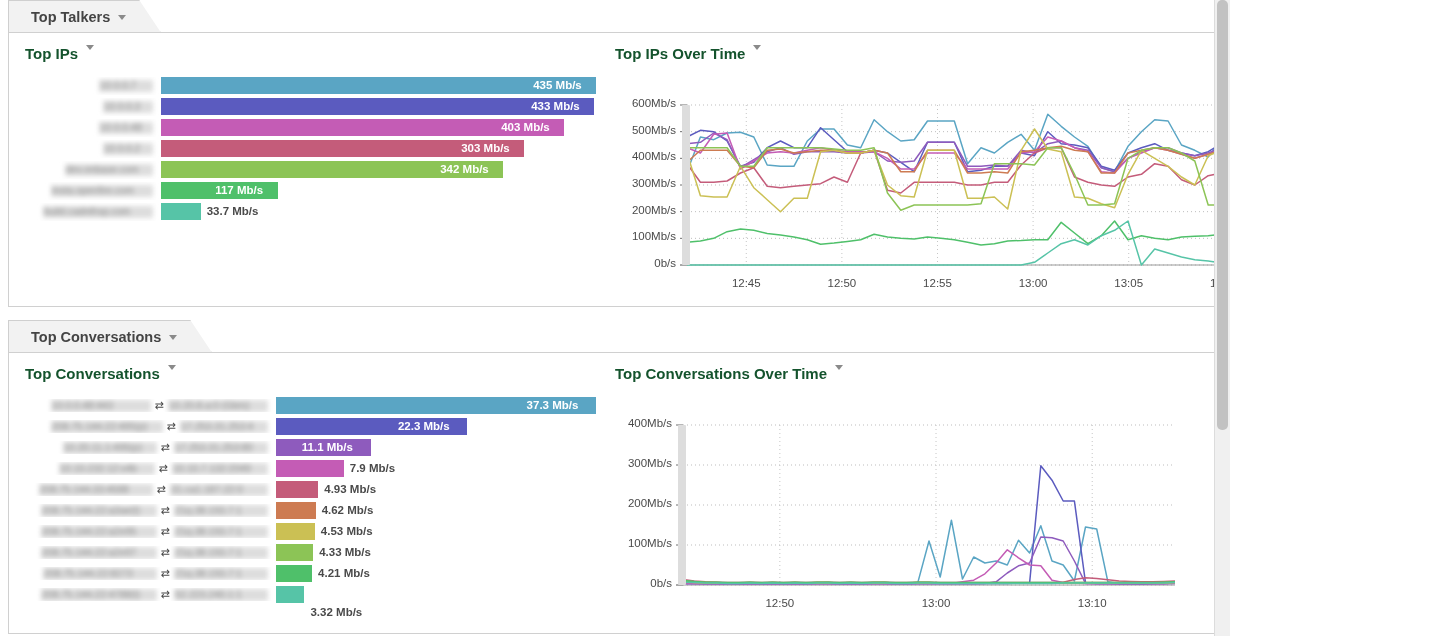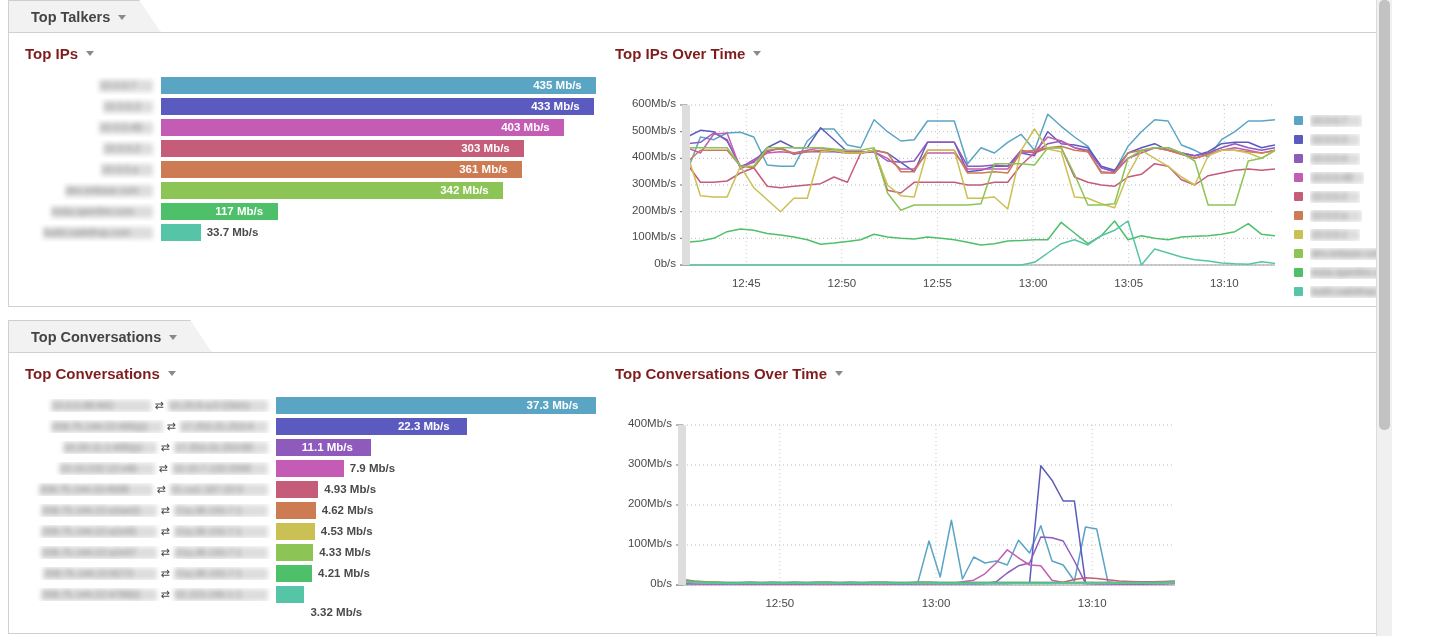--- a/index.html
+++ b/index.html
@@ -3,21 +3,21 @@
 <meta charset="utf-8">
 <style>
   html, body {
     margin: 0; padding: 0;
     background: #ffffff;
     font-family: "Liberation Sans", sans-serif;
     color: #3a3a3a;
   }
   #page {
     position: relative;
-    width: 1392px;
+    width: 1230px;
     height: 636px;
     background: #ffffff;
     overflow: hidden;
   }
 
   
   .panel { position: absolute; }
   .tabstrip { position: relative; height: 33px; }
   .tab {
     position: absolute; left: 8px; top: 0;
@@ -49,23 +49,23 @@
     border-left: 4.5px solid transparent;
     border-right: 4.5px solid transparent;
     border-top: 5.5px solid #8a8a8a;
     vertical-align: middle;
   }
 
   .widget-title {
     position: absolute;
     font-size: 15px;
     font-weight: bold;
-    color: #7f1d1d;
+    color: #14532d;
     white-space: nowrap;
-    display: flex; align-items: center;
+    display: flex; align-items: flex-start;
   }
   .widget-title .caret { margin-left: 8px; }
 
   
   .redact {
     display: inline-block;
     background: #dddddd;
     color: #8d8d8d;
     filter: blur(2.6px);
     border-radius: 1px;
@@ -210,27 +210,20 @@
             <div class="bar-track">
               <div class="bar-fill" style="width: 403px; background: rgb(196, 92, 181);"></div>
               <div class="bar-value inside" style="left: 340.2px;">403 Mb/s</div>
             </div>
           </div>
           <div class="bar-row">
             <div class="bar-label" style="flex: 0 0 130px; width: 130px;"><span class="redact" style="width: 48px;">10.0.0.2</span></div>
             <div class="bar-track">
               <div class="bar-fill" style="width: 363px; background: rgb(196, 92, 122);"></div>
               <div class="bar-value inside" style="left: 300.2px;">303 Mb/s</div>
-            </div>
-          </div>
-          <div class="bar-row">
-            <div class="bar-label" style="flex: 0 0 130px; width: 130px;"><span class="redact" style="width: 50px;">10.0.0.a</span></div>
-            <div class="bar-track">
-              <div class="bar-fill" style="width: 361px; background: rgb(205, 123, 82);"></div>
-              <div class="bar-value inside" style="left: 298.2px;">361 Mb/s</div>
             </div>
           </div>
           <div class="bar-row">
             <div class="bar-label" style="flex: 0 0 130px; width: 130px;"><span class="redact" style="width: 86px;">dev.onbase.com</span></div>
             <div class="bar-track">
               <div class="bar-fill" style="width: 342px; background: rgb(140, 196, 86);"></div>
               <div class="bar-value inside" style="left: 279.2px;">342 Mb/s</div>
             </div>
           </div>
           <div class="bar-row">

